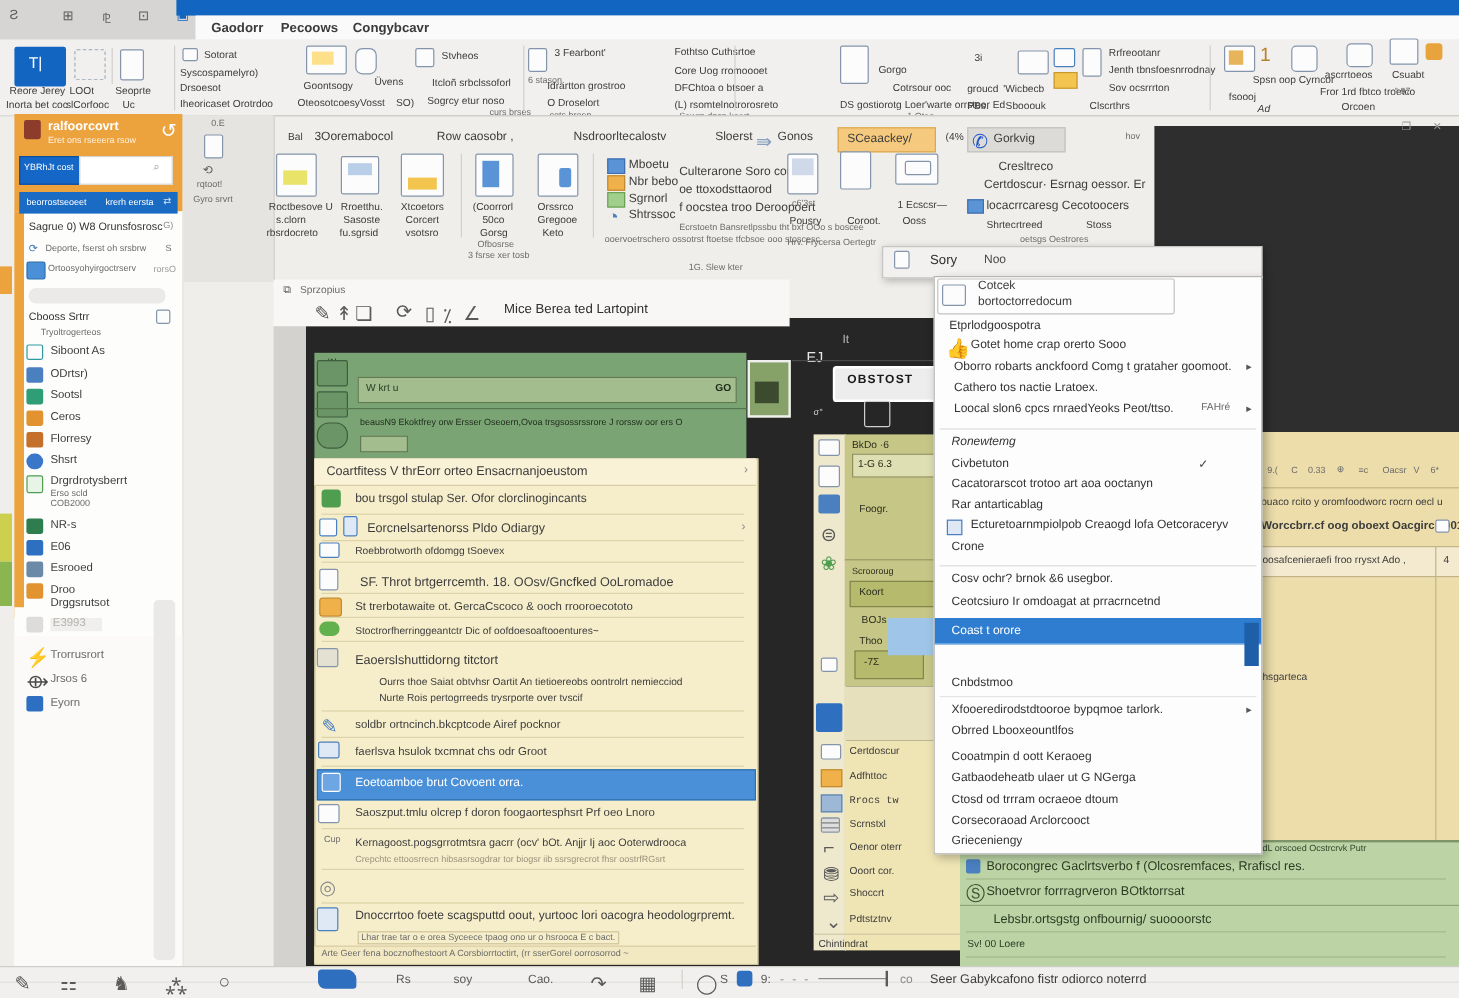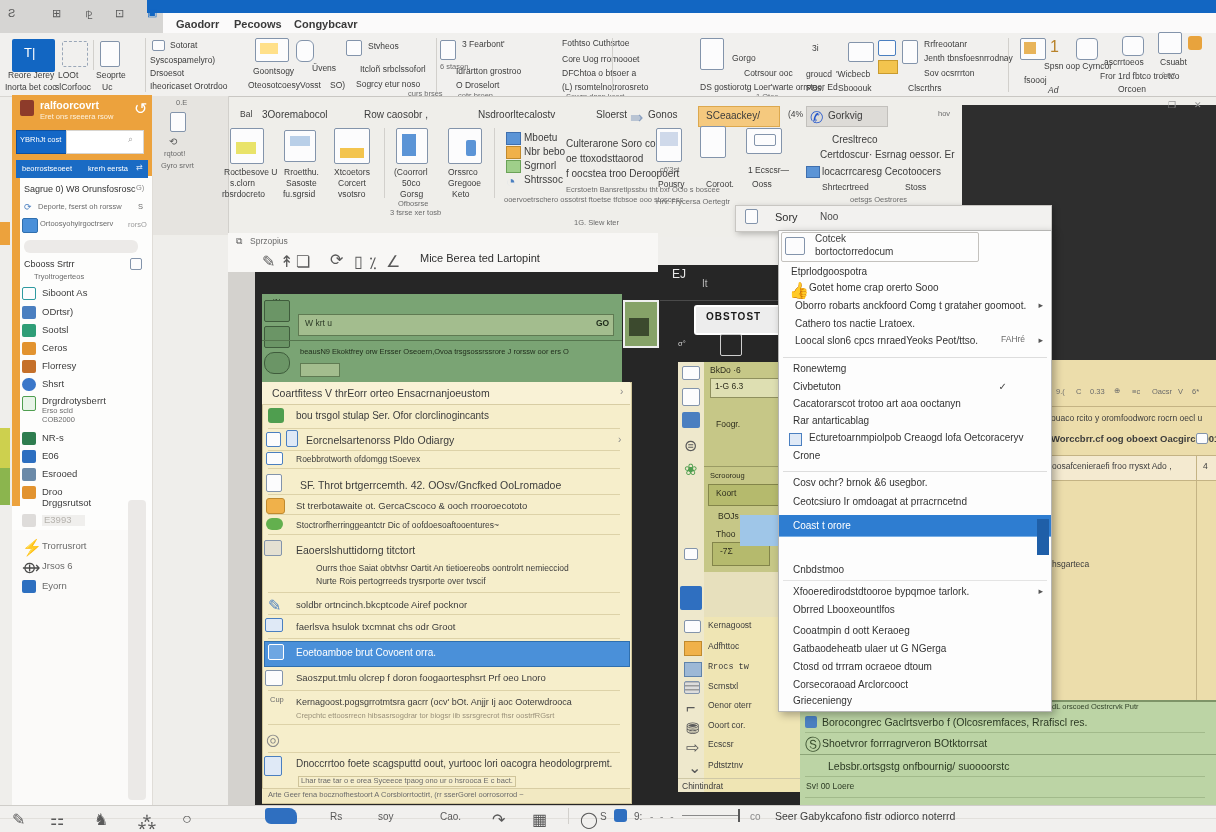--- a/index.html
+++ b/index.html
@@ -269,21 +269,21 @@
   <div class="ic" style="left:286px;top:430px;width:12px;height:17px;border-color:#4a7fc0;background:#dfe9f6;"></div>
   <span class="a" style="left:306px;top:434px;font-size:10.5px;">Eorcnelsartenorss Pldo Odiargy</span>
   <span class="a chev" style="left:618px;top:434px;"></span>
   <div class="hsep" style="left:268px;top:450px;width:352px;background:#ddd2a8;"></div>
 
   <div class="ic" style="left:266px;top:452px;width:17px;height:13px;border-color:#4a7fc0;"></div>
   <span class="a small" style="left:296px;top:455px;">Roebbrotworth ofdomgg tSoevex</span>
   <div class="hsep" style="left:268px;top:468px;width:352px;background:#ddd2a8;"></div>
 
   <div class="ic" style="left:266px;top:474px;width:16px;height:18px;"></div>
-  <span class="a" style="left:300px;top:479px;font-size:10.5px;">SF. Throt brtgerrcemth. 42. OOsv/Gncfked OoLromadoe</span>
+  <span class="a" style="left:300px;top:479px;font-size:10.5px;">SF. Throt brtgerrcemth. 18. OOsv/Gncfked OoLromadoe</span>
   <div class="hsep" style="left:268px;top:494px;width:352px;background:#ddd2a8;"></div>
 
   <div class="fill" style="left:266px;top:498px;width:17px;height:14px;background:#f0b14a;border:1px solid #c08a2e;border-radius:3px;"></div>
   <span class="a" style="left:296px;top:501px;font-size:9.5px;">St trerbotawaite ot. GercaCscoco &amp; ooch rrooroecototo</span>
   <div class="hsep" style="left:268px;top:514px;width:352px;background:#ddd2a8;"></div>
 
   <div class="fill" style="left:266px;top:518px;width:17px;height:12px;background:#63b04e;border-radius:6px;"></div>
   <span class="a small" style="left:296px;top:521px;">Stoctrorfherringgeantctr Dic of oofdoesoaftooentures~</span>
   <div class="hsep" style="left:268px;top:534px;width:352px;background:#ddd2a8;"></div>
 
@@ -317,21 +317,21 @@
   <span class="gl" style="left:266px;top:730px;font-size:16px;color:#8a8a8a;">◎</span>
   <div class="hsep" style="left:268px;top:752px;width:352px;background:#ddd2a8;"></div>
 
   <div class="ic" style="left:264px;top:756px;width:18px;height:20px;border-color:#4a7fc0;background:#dfe9f6;"></div>
   <span class="a" style="left:296px;top:758px;">Dnoccrrtoo foete scagsputtd oout, yurtooc lori oacogra heodologrpremt.</span>
   <span class="a tiny" style="left:298px;top:776px;border:1px solid #cfc49a;padding:0 2px;">Lhar trae tar o e orea Syceece tpaog ono ur o hsrooca E c bact.</span>
 
   <div class="fill" style="left:262px;top:788px;width:368px;height:14px;background:#f2e9c2;border-top:1px solid #d8cda4;"></div>
   <span class="a tiny" style="left:268px;top:791px;">Arte Geer fena bocznofhestoort A Corsbiorrtoctirt, (rr sserGorel oorrosorrod ~</span>
 
-  <span class="a" style="left:672px;top:268px;color:#e8e8e8;font-size:12px;">EJ</span>
+  <span class="a" style="left:672px;top:292px;color:#e8e8e8;font-size:12px;">EJ</span>
   <span class="a" style="left:702px;top:278px;color:#b8b8b8;font-size:10px;">It</span>
   <div class="hsep" style="left:660px;top:300px;width:300px;background:#4a4a4a;"></div>
   <div class="fill" style="left:694px;top:305px;width:86px;height:26px;background:#ededed;border:2px solid #fff;border-radius:3px;"></div>
   <span class="a" style="left:706px;top:311px;font-weight:bold;color:#1a1a1a;letter-spacing:1px;">OBSTOST</span>
   <span class="a tiny" style="left:678px;top:340px;color:#cccccc;">σ°</span>
   <div class="ic" style="left:720px;top:334px;width:22px;height:22px;background:transparent;border-color:#cfcfcf;"></div>
 
   <div class="fill" style="left:678px;top:362px;width:26px;height:430px;background:#eee8cc;border-right:1px solid #cfc8a6;"></div>
   <div class="fill" style="left:704px;top:362px;width:96px;height:210px;background:#c6c787;"></div>
   <div class="fill" style="left:704px;top:572px;width:96px;height:45px;background:#e7e0bd;"></div>
@@ -352,33 +352,33 @@
   <div class="hsep" style="left:704px;top:466px;width:96px;background:#9a9b64;"></div>
   <span class="a tiny" style="left:710px;top:472px;color:#2e2e1e;">Scrooroug</span>
   <div class="fill" style="left:708px;top:484px;width:80px;height:20px;background:#b5ba6d;border:1px solid #83854a;"></div>
   <span class="a small" style="left:716px;top:489px;color:#2e2e1e;">Koort</span>
   <span class="a small" style="left:718px;top:512px;color:#2e2e1e;">BOJs</span>
   <span class="a small" style="left:716px;top:530px;color:#2e2e1e;">Thoo</span>
   <div class="fill" style="left:712px;top:542px;width:56px;height:22px;background:#b5ba6d;border:1px solid #83854a;"></div>
   <span class="a small" style="left:720px;top:547px;color:#2e2e1e;">-7Σ</span>
 
   <div class="ic" style="left:684px;top:620px;width:17px;height:13px;"></div>
-  <span class="a small" style="left:708px;top:621px;">Kernagoost</span>
+  <span class="a small" style="left:708px;top:621px;">Certdoscur</span>
   <div class="fill" style="left:684px;top:641px;width:16px;height:13px;background:#f0b14a;border:1px solid #c08a2e;"></div>
   <span class="a small" style="left:708px;top:642px;">Adfhttoc</span>
   <div class="fill" style="left:684px;top:662px;width:16px;height:13px;background:#9db8d6;border:1px solid #5f83ab;"></div>
   <span class="a small" style="left:708px;top:663px;font-family:Liberation Mono, monospace;">Rrocs tw</span>
   <div class="ic" style="left:684px;top:681px;width:16px;height:13px;background:repeating-linear-gradient(0deg,#ddd,#ddd 2px,#999 3px,#999 4px);"></div>
   <span class="a small" style="left:708px;top:682px;text-align:right;">Scrnstxl</span>
   <span class="gl" style="left:686px;top:699px;">⌐</span>
   <span class="a small" style="left:708px;top:701px;">Oenor oterr</span>
   <span class="gl" style="left:686px;top:719px;">⛃</span>
   <span class="a small" style="left:708px;top:721px;">Ooort cor.</span>
   <span class="gl" style="left:686px;top:738px;">⇨</span>
-  <span class="a small" style="left:708px;top:740px;">Ecscsr</span>
+  <span class="a small" style="left:708px;top:740px;">Shoccrt</span>
   <span class="gl" style="left:688px;top:758px;">⌄</span>
   <span class="a small" style="left:708px;top:761px;">Pdtstztnv</span>
   <div class="hsep" style="left:678px;top:778px;width:122px;background:#cfc8a6;"></div>
   <span class="a small" style="left:682px;top:782px;">Chintindrat</span>
 
   <div class="fill" style="left:1048px;top:360px;width:168px;height:445px;background:#ecddab;border-left:1px solid #b8a878;"></div>
   <span class="a tiny" style="left:1056px;top:388px;">9.(</span>
   <span class="a tiny" style="left:1076px;top:388px;">C</span>
   <span class="a tiny" style="left:1090px;top:388px;">0.33</span>
   <span class="a tiny" style="left:1114px;top:387px;">⊕</span>
@@ -424,21 +424,21 @@
     <span class="a" style="left:36px;top:15px;">bortoctorredocum</span>
 
     <div class="mi" style="top:35px;padding-left:12px;">Etprlodgoospotra</div>
     <span class="gl" style="left:10px;top:50px;color:#4a7fc0;">👍</span>
     <div class="mi" style="top:51px;">Gotet home crap orerto Sooo</div>
     <div class="mi sub-arrow" style="top:69px;padding-left:16px;">Oborro robarts anckfoord Comg t grataher goomoot.</div>
     <div class="mi" style="top:87px;padding-left:16px;">Cathero tos nactie Lratoex.</div>
     <div class="mi sub-arrow" style="top:104px;padding-left:16px;">Loocal slon6 cpcs rnraedYeoks Peot/ttso.</div>
     <span class="a small" style="left:222px;top:104px;color:#6a6a6a;">FAHré</span>
     <div class="hsep" style="left:4px;top:126px;width:264px;background:#ddd;"></div>
-    <div class="mi" style="top:132px;padding-left:14px;">Ronewtemg</div>
+    <div class="mi" style="top:132px;padding-left:14px;font-style:italic;">Ronewtemg</div>
     <div class="mi check" style="top:150px;padding-left:14px;">Civbetuton</div>
     <div class="mi" style="top:167px;padding-left:14px;">Cacatorarscot trotoo art aoa ooctanyn</div>
     <div class="mi" style="top:184px;padding-left:14px;">Rar antarticablag</div>
     <div class="fill" style="left:10px;top:202px;width:11px;height:11px;background:#dfe9f6;border:1px solid #4a7fc0;"></div>
     <div class="mi" style="top:201px;">Ecturetoarnmpiolpob Creaogd lofa Oetcoraceryv</div>
     <div class="mi" style="top:219px;padding-left:14px;">Crone</div>
     <div class="hsep" style="left:4px;top:240px;width:264px;background:#ddd;"></div>
     <div class="mi" style="top:246px;padding-left:14px;">Cosv ochr? brnok &amp;6 usegbor.</div>
     <div class="mi" style="top:265px;padding-left:14px;">Ceotcsiuro Ir omdoagat at prracrncetnd</div>
     <div class="mi hl" style="top:284px;height:22px;padding-left:14px;padding-top:5px;box-sizing:border-box;border-bottom:1px solid #78aee4;">Coast t orore</div>
@@ -469,21 +469,21 @@
   <span class="gl" style="left:128px;top:134px;color:#9a9a9a;font-size:9px;">⌕</span>
 
   <div class="fill" style="left:16px;top:160px;width:132px;height:18px;background:#1a6bc4;"></div>
   <span class="a tiny" style="left:22px;top:165px;color:#fff;">beorrostseoeet</span>
   <span class="a tiny" style="left:88px;top:165px;color:#fff;">krerh eersta</span>
   <span class="gl" style="left:136px;top:163px;color:#d7e6f8;font-size:8px;">⇄</span>
 
   <span class="a" style="left:24px;top:184px;font-size:9px;color:#333;">Sagrue 0) W8 Orunsfosrosc</span>
   <span class="a tiny" style="left:136px;top:184px;color:#8a8a8a;">G)</span>
   <span class="gl" style="left:24px;top:202px;color:#4a7fc0;font-size:9px;">⟳</span>
-  <span class="a tiny" style="left:38px;top:203px;">Deporte, fserst oh rorssw</span>
+  <span class="a tiny" style="left:38px;top:203px;">Deporte, fserst oh srsbrw</span>
   <span class="a tiny" style="left:138px;top:203px;">S</span>
   <div class="fill" style="left:22px;top:218px;width:14px;height:13px;background:#4a90d9;border:1px solid #2f6fae;border-radius:2px;"></div>
   <span class="a tiny" style="left:40px;top:220px;">Ortoosyohyirgoctrserv</span>
   <span class="a tiny" style="left:128px;top:221px;color:#9a9a9a;">rorsO</span>
   <div class="fill" style="left:24px;top:240px;width:114px;height:13px;background:#eceae8;border-radius:6px;"></div>
 
   <span class="a" style="left:24px;top:259px;font-size:9px;color:#333;">Cbooss Srtrr</span>
   <div class="ic" style="left:130px;top:258px;width:12px;height:12px;"></div>
   <span class="a tiny" style="left:34px;top:273px;">Tryoltrogerteos</span>
 

